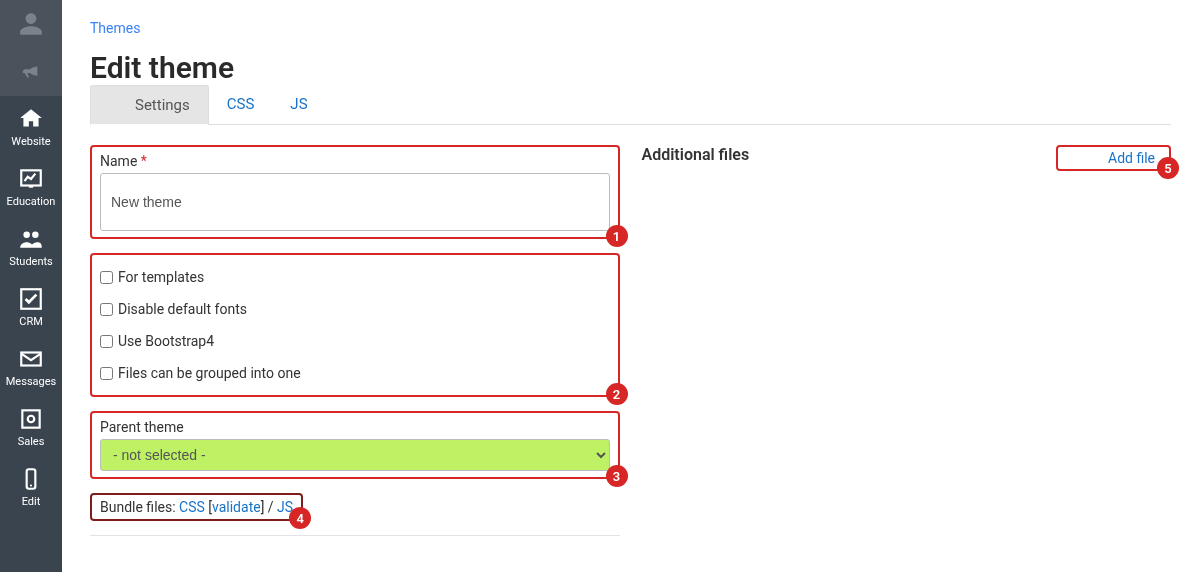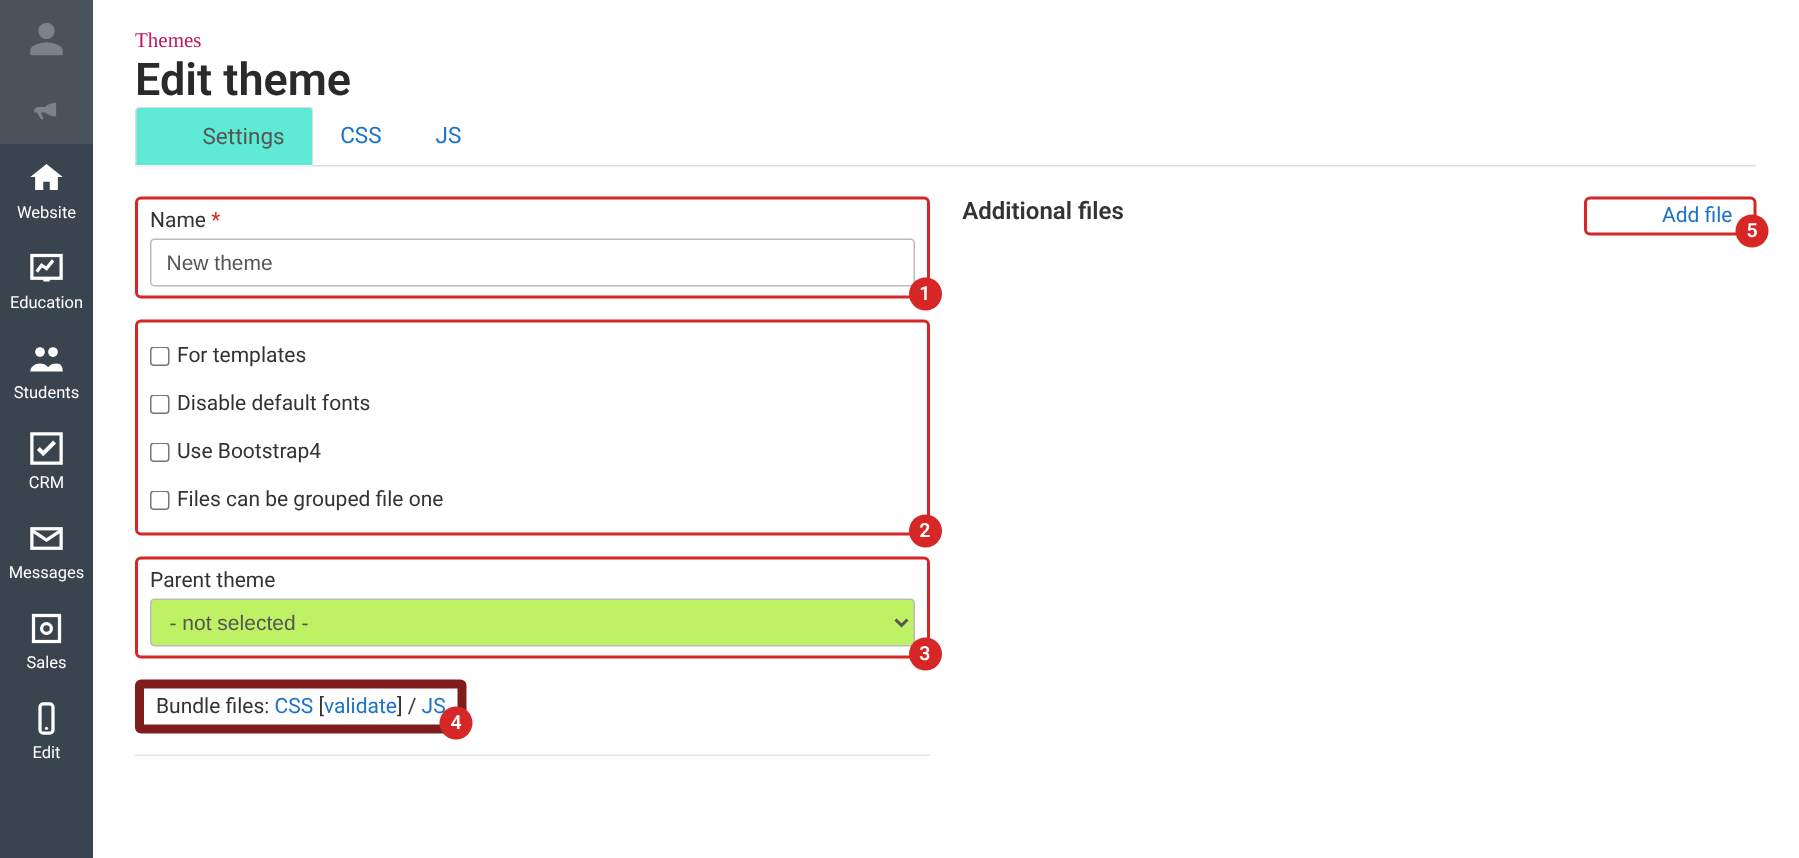--- a/index.html
+++ b/index.html
@@ -20,21 +20,21 @@
     .sidebar {
       width: 62px;
       background: #3a444f;
       display: flex;
       flex-direction: column;
     }
     .sidebar-item {
       display: flex;
       flex-direction: column;
       align-items: center;
-      justify-content: flex-end;
+      justify-content: center;
       padding: 8px 0;
       color: #fff;
       cursor: pointer;
       min-height: 60px;
     }
     .sidebar-item.dim {
       background: #4a525c;
       min-height: 48px;
     }
     .sidebar-item .icon {
@@ -54,24 +54,24 @@
       font-size: 11px;
       color: #fff;
       margin-top: 2px;
     }
     .main {
       flex: 1;
       padding: 20px 28px;
       overflow: auto;
     }
     .breadcrumb {
-      color: #be185d;
-      font-size: 14px;
-      cursor: pointer;
-      font-family: Liberation Serif, serif;
+      color: #3b82f6;
+      font-size: 14px;
+      margin-bottom: 14px;
+      cursor: pointer;
     }
     .page-title {
       font-size: 30px;
       font-weight: 600;
       color: #2a2a2a;
     }
     .tabs {
       display: flex;
       border-bottom: 1px solid #ddd;
       margin-bottom: 20px;
@@ -80,21 +80,21 @@
       padding: 10px 18px;
       color: #1a73c8;
       cursor: pointer;
       font-size: 15px;
     }
     .tab.active {
       color: #555;
       border: 1px solid #ddd;
       border-bottom: 1px solid #fff;
       margin-bottom: -1px;
-      background: #5eead4;
+      background: #e5e5e5;
       border-radius: 3px 3px 0 0;
       padding-left: 44px;
     }
     .content-row {
       display: flex;
       gap: 22px;
     }
     .left-col {
       flex: 1;
       max-width: 540px;
@@ -127,21 +127,21 @@
     .field-label {
       font-size: 14px;
       color: #333;
       margin-bottom: 4px;
     }
     .field-label .req {
       color: #d62626;
     }
     .text-input {
       width: 100%;
-      padding: 7px 10px;
+      padding: 20px 10px;
       border: 1px solid #bbb;
       border-radius: 3px;
       font-size: 14px;
       color: #555;
     }
     .checkbox-row {
       display: flex;
       align-items: center;
       padding: 8px 0;
       gap: 5px;
@@ -157,21 +157,21 @@
     .select-input {
       width: 100%;
       padding: 6px 8px;
       border: 1px solid #bbb;
       border-radius: 3px;
       font-size: 14px;
       color: #555;
       background: #bef264;
     }
     .bundle-box {
-      border: 6px solid #7f1d1d;
+      border: 2px solid #7f1d1d;
       border-radius: 4px;
       padding: 4px 8px;
       display: inline-block;
       position: relative;
     }
     .bundle-text {
       font-size: 14px;
     }
     .bundle-text .link {
       color: #1a73c8;
@@ -317,21 +317,21 @@
         <div class="checkbox-row">
             <input type="checkbox" style="">
             <label>Disable default fonts</label>
           </div>
         <div class="checkbox-row">
             <input type="checkbox" style="">
             <label>Use Bootstrap4</label>
           </div>
         <div class="checkbox-row">
             <input type="checkbox" style="">
-            <label>Files can be grouped file one</label>
+            <label>Files can be grouped into one</label>
           </div>
         <span class="badge-num">2</span>
       </div>
 
       <div class="section-box">
         <div class="field-label">Parent theme</div>
         <select class="select-input">
           <option>- not selected -</option>
         </select>
         <span class="badge-num">3</span>

